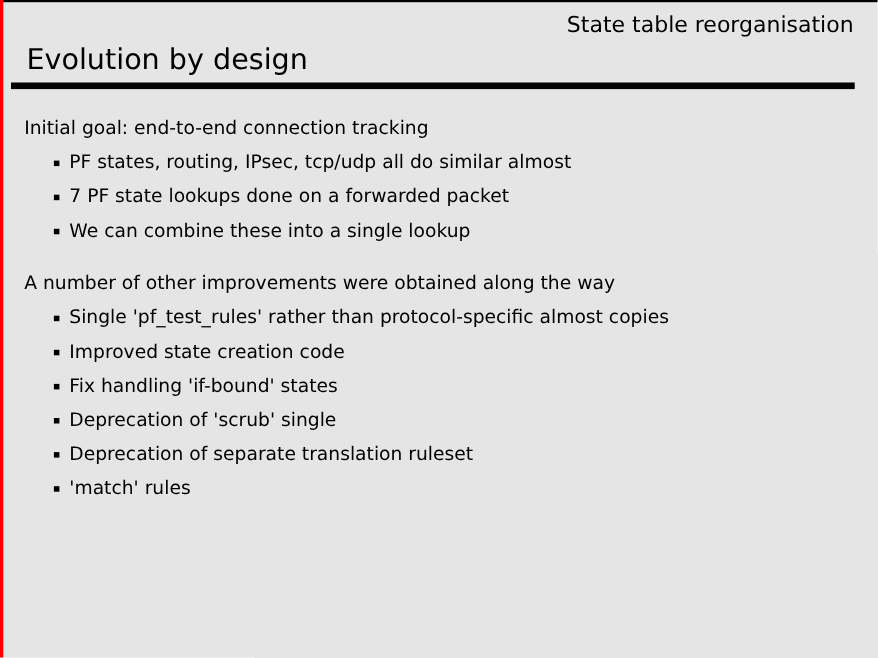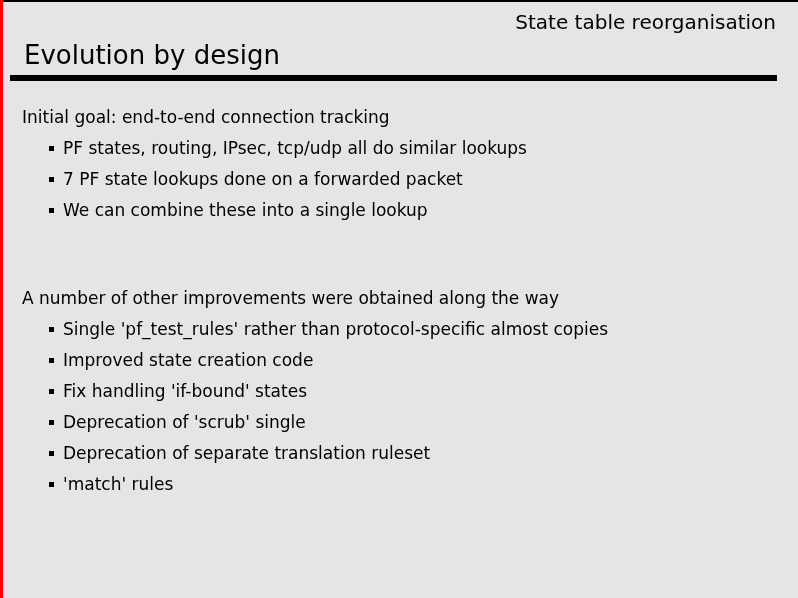--- a/index.html
+++ b/index.html
@@ -80,42 +80,42 @@
   }
   .bullet {
     position: absolute;
     left: 27px;
     top: 13px;
     width: 5px;
     height: 5px;
     background: #000000;
   }
   .section-improvements {
-    margin-top: 56px;
+    margin-top: 16px;
   }
 </style>
 </head>
 <body>
 
 <div class="slide">
   <div class="top-line"></div>
   <div class="left-line"></div>
 
   <div class="header-right">State table reorganisation</div>
   <h1 class="title">Evolution by design</h1>
   <div class="rule"></div>
 
   <div class="content">
 
     <div class="section section-initial-goal">
       <div class="sec-heading">Initial goal: end-to-end connection tracking</div>
       <ul>
         <li>
           <span class="bullet"></span>
-          <span>PF states, routing, IPsec, tcp/udp all do similar lookups</span>
+          <span>PF states, routing, IPsec, tcp/udp all do similar almost</span>
         </li>
         <li>
           <span class="bullet"></span>
           <span>7 PF state lookups done on a forwarded packet</span>
         </li>
         <li>
           <span class="bullet"></span>
           <span>We can combine these into a single lookup</span>
         </li>
       </ul>

